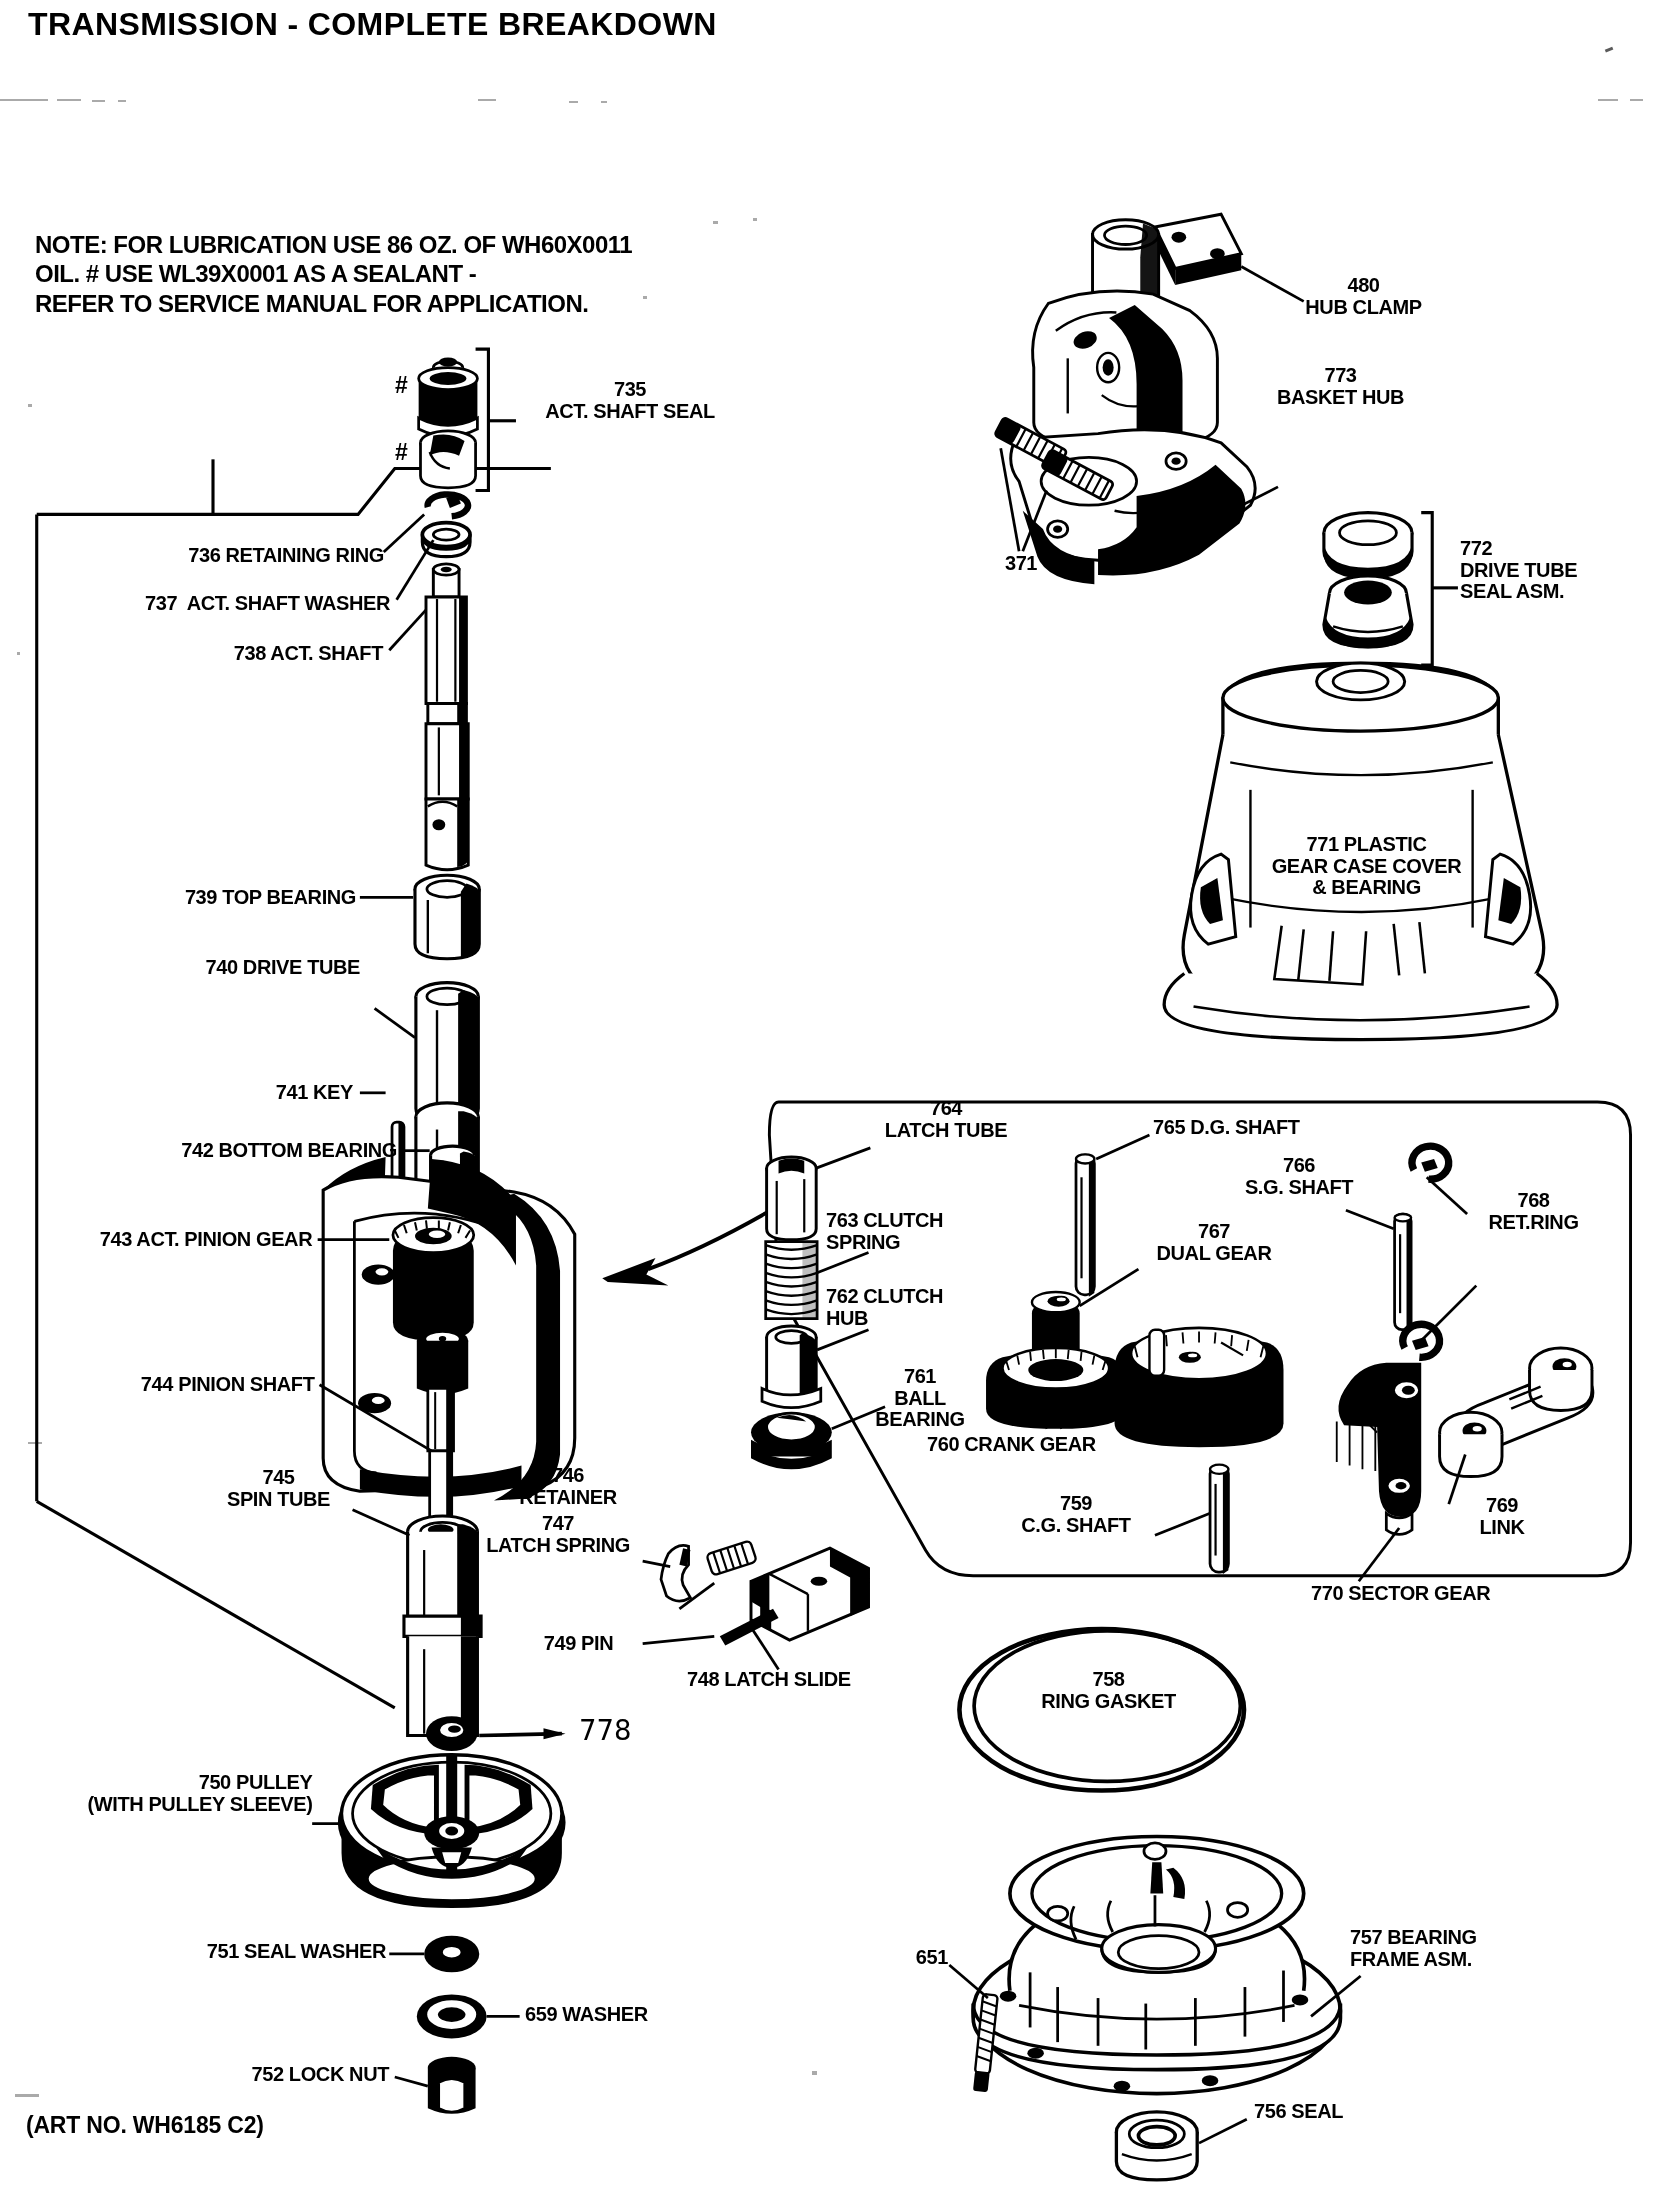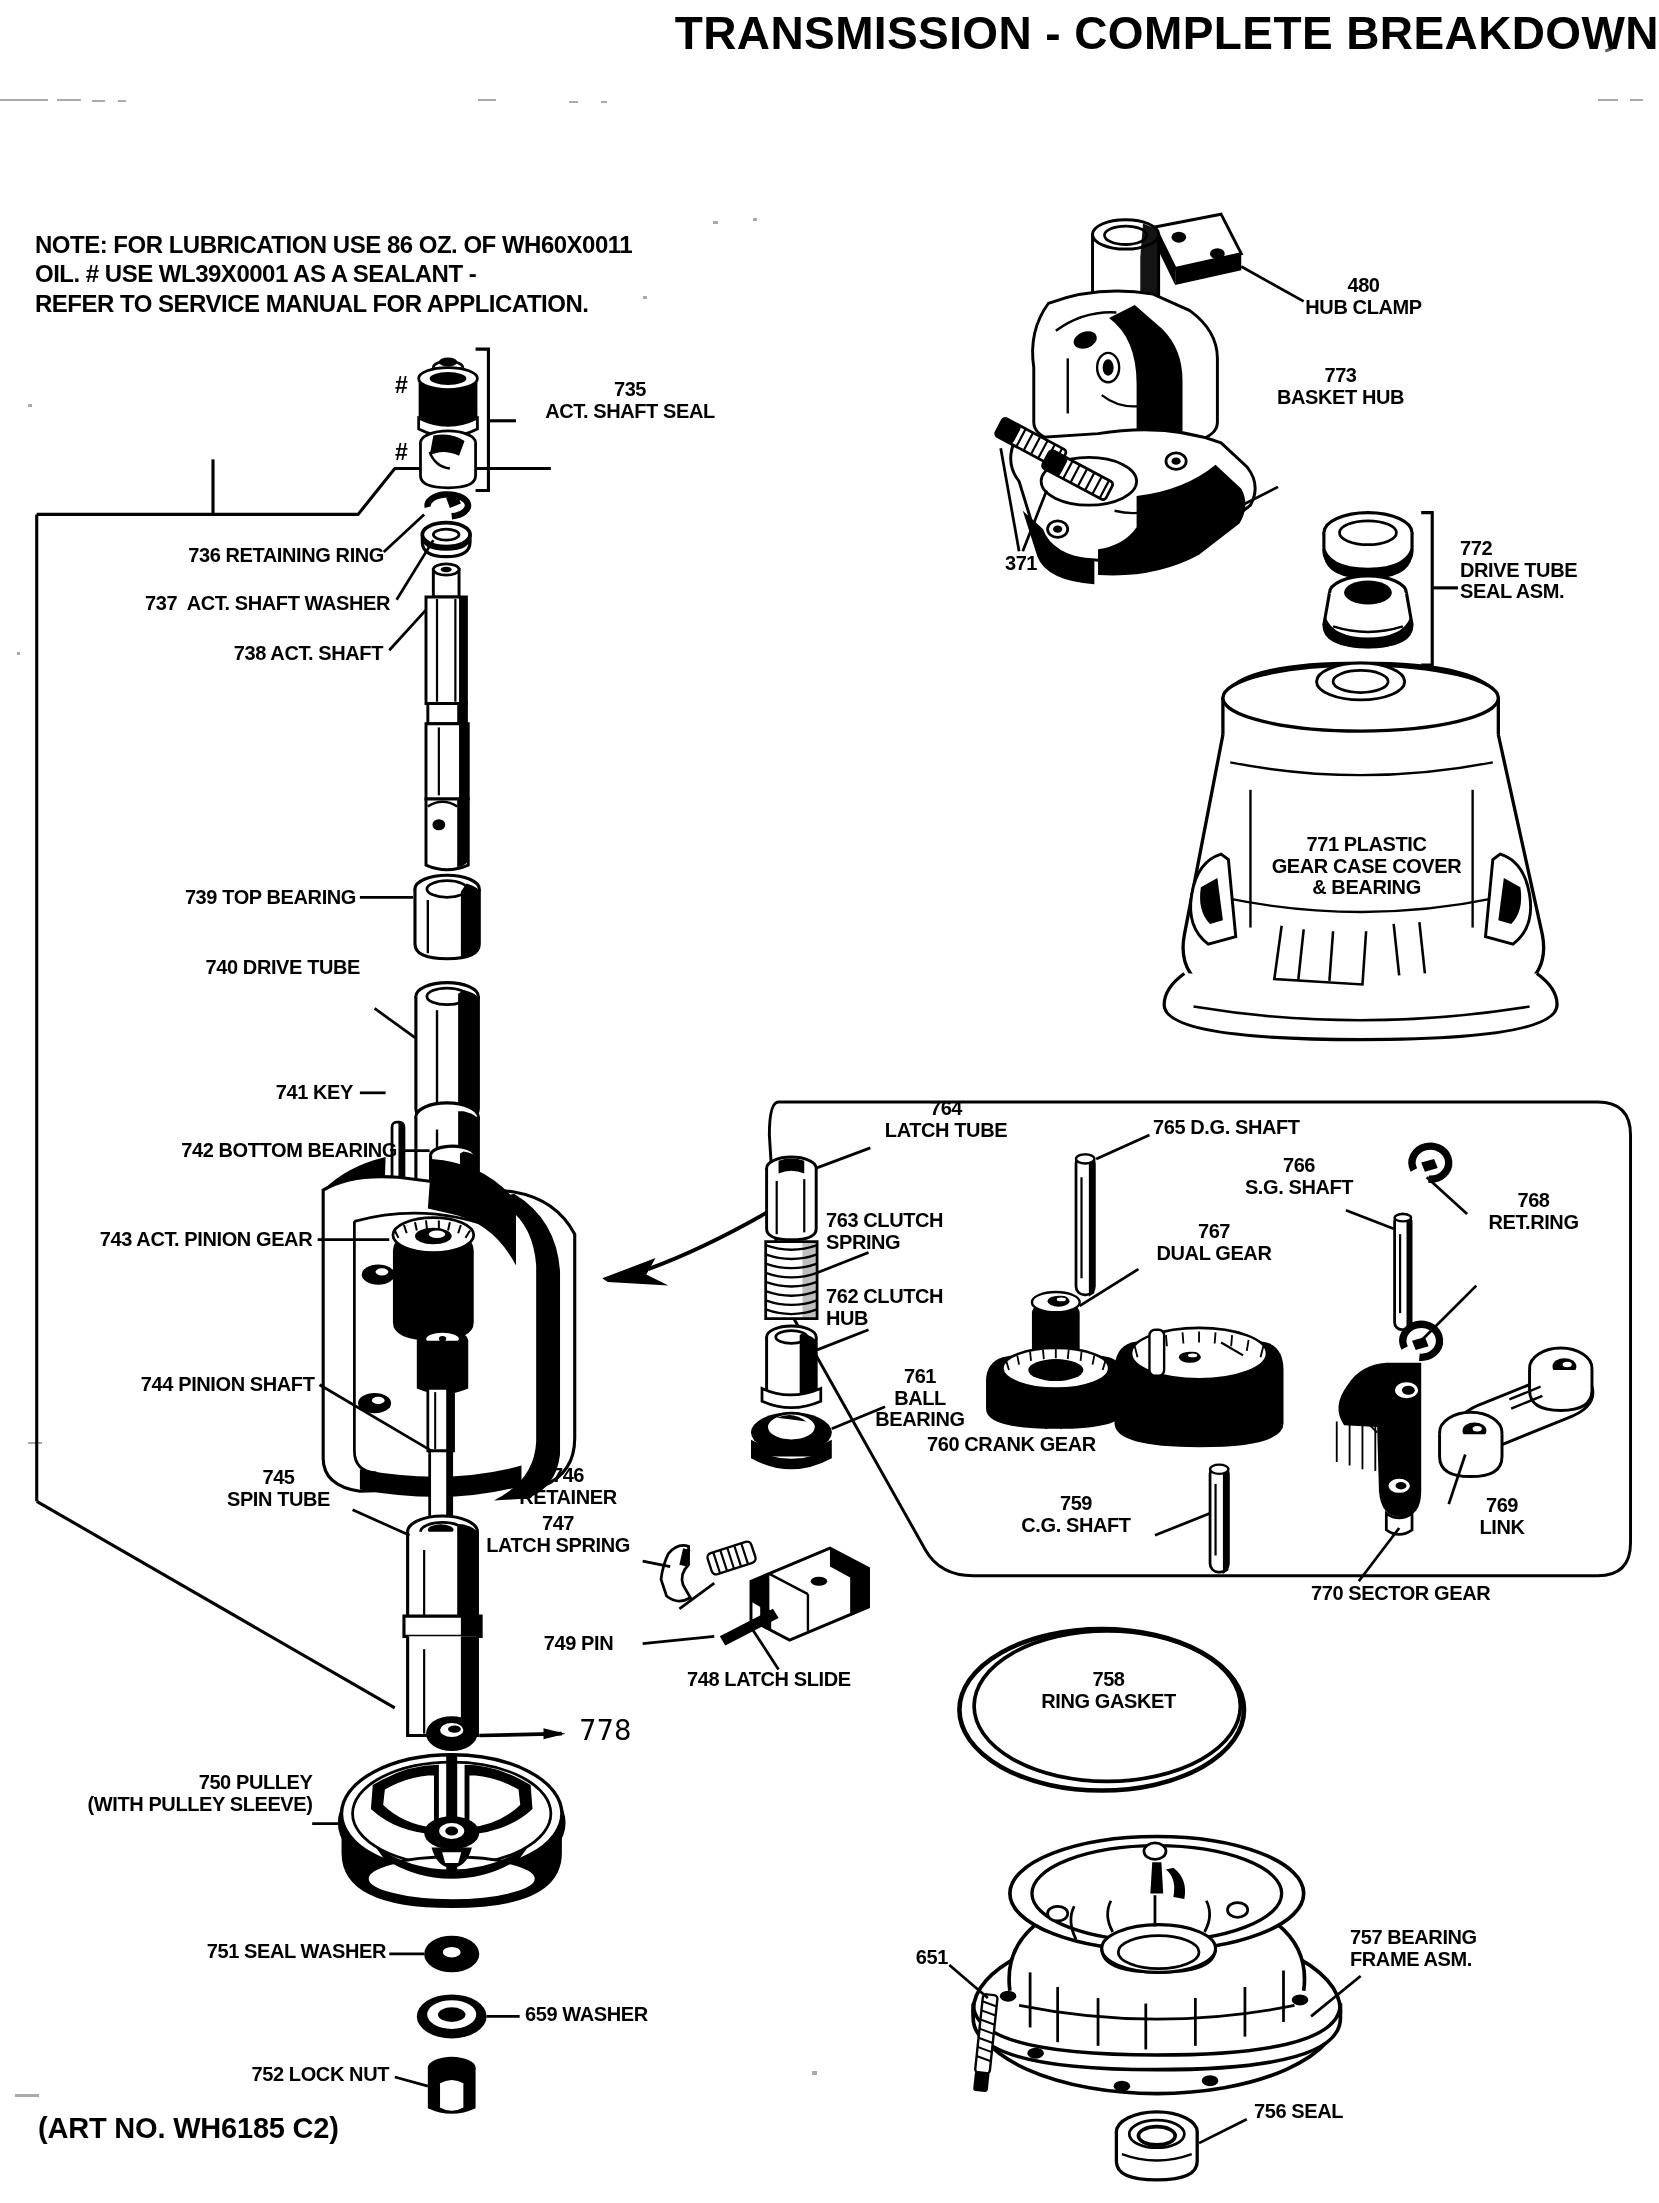--- a/index.html
+++ b/index.html
@@ -23,42 +23,42 @@
     line-height:1.08;
     letter-spacing:-0.4px;
     white-space:pre;
     font-family:"Liberation Sans", sans-serif;
   }
   .lbl.c{text-align:center;}
   .lbl.r{text-align:right;}
   .title{
     position:absolute;
     left:0; right:0; top:5.5px;
-    text-align:right;
-    font-size:46px;
+    text-align:left;
+    font-size:32px;
     font-weight:bold;
     letter-spacing:0.4px;
     font-family:"Liberation Sans", sans-serif;
+    padding-left:28px;
   }
   .note{
     position:absolute;
     left:35px; top:230px;
     font-size:24px;
     font-weight:bold;
     line-height:1.22;
     letter-spacing:-0.5px;
     white-space:pre;
   }
   .artno{
     position:absolute;
     left:26px; top:2112px;
-    font-size:29px;
+    font-size:23px;
     font-weight:bold;
     letter-spacing:-0.2px;
-    margin-left:12px;
   }
   .lbl778{
     position:absolute;
     font-size:27.5px;
     font-weight:400;
     font-family:"DejaVu Sans", sans-serif;
   }
   .hash{
     position:absolute;
     font-size:23px;

